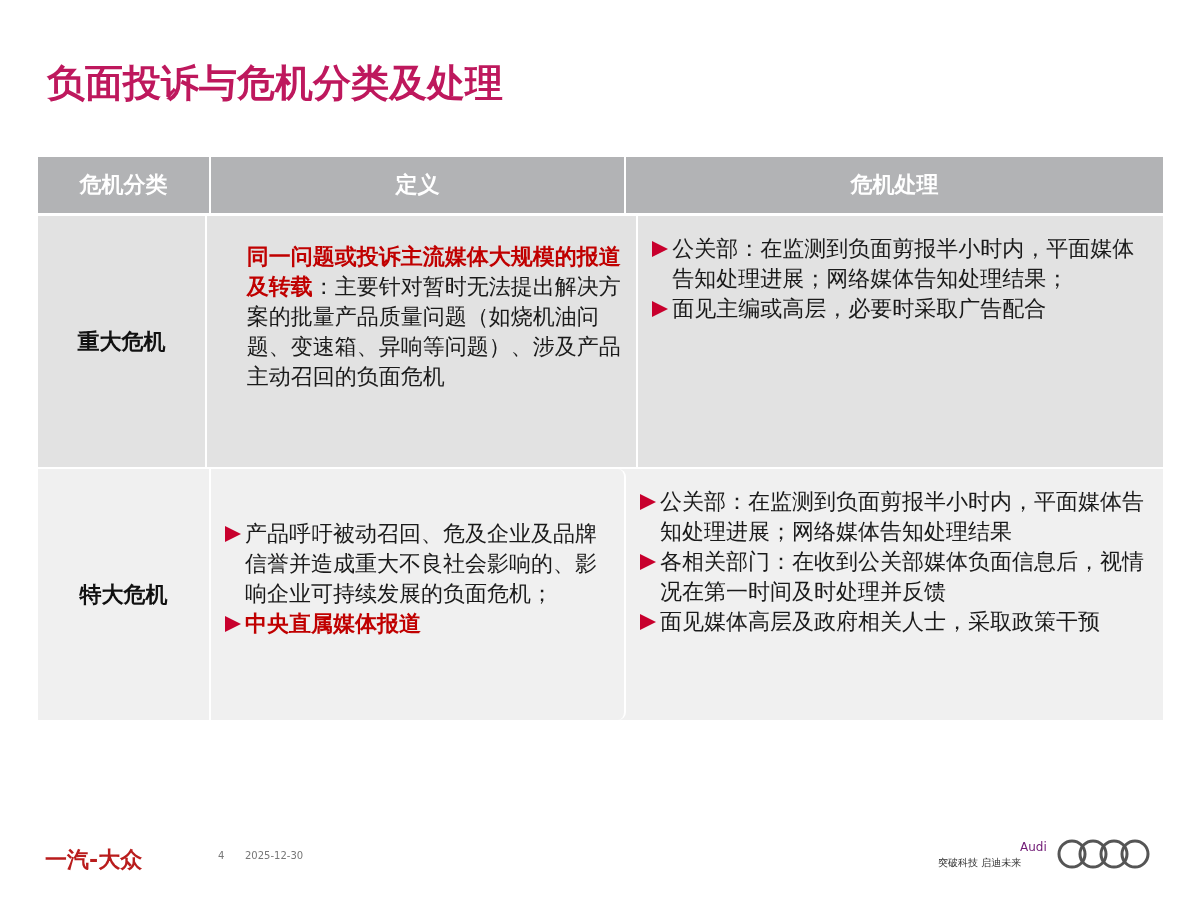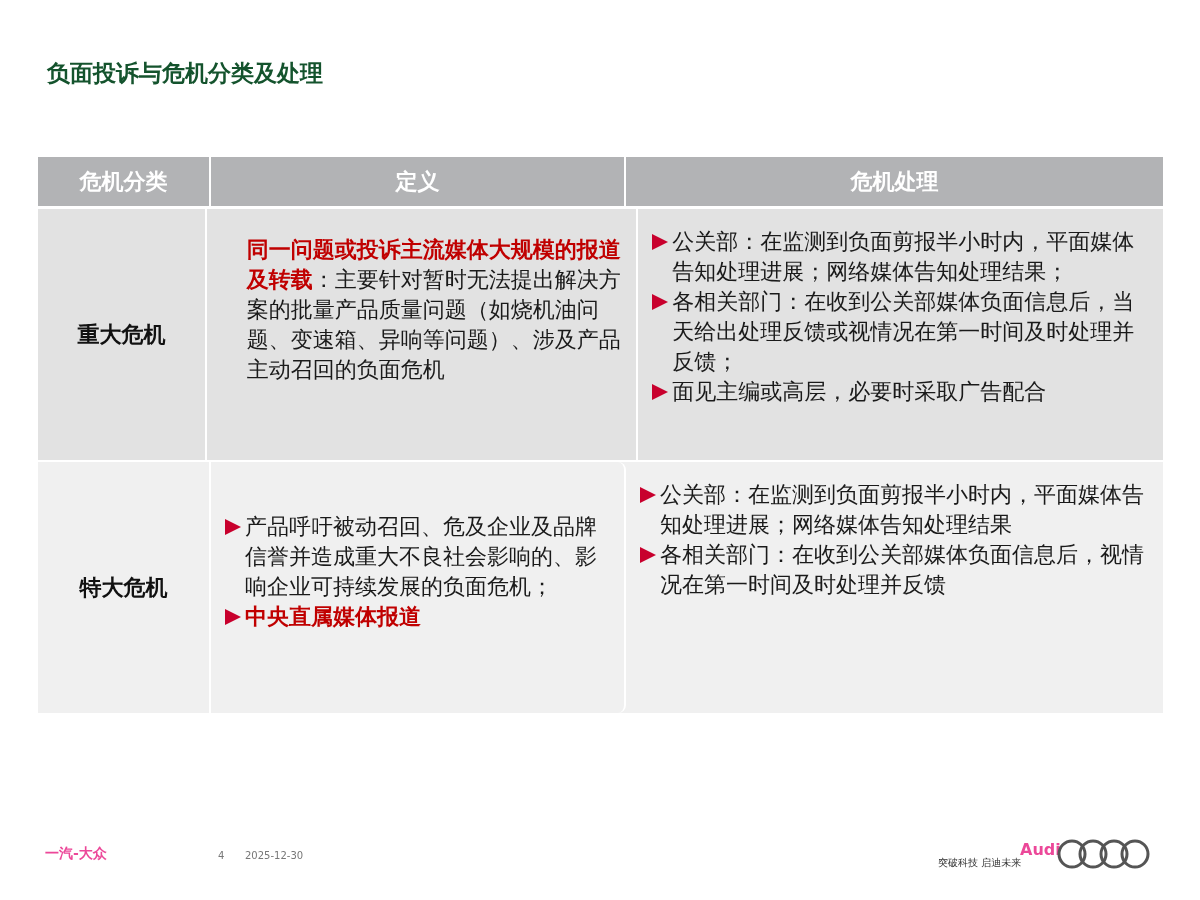--- a/index.html
+++ b/index.html
@@ -4,32 +4,32 @@
 <style>
   html, body { margin: 0; padding: 0; }
   body {
     width: 1200px; height: 900px; position: relative; overflow: hidden;
     background: #ffffff;
     font-family: "DejaVu Sans", "Liberation Sans", sans-serif;
     color: #111;
   }
   .title {
     position: absolute; left: 47px; top: 58px;
-    font-size: 23px; font-weight: bold; color: #14532d; letter-spacing: 0px;
+    font-size: 38px; font-weight: bold; color: #be185d; letter-spacing: 0px;
   }
   .table {
     position: absolute; left: 38px; top: 157px; width: 1125px;
   }
   .row { display: flex; }
   .cell { box-sizing: border-box; border-right: 2px solid #fff; }
   .cell:last-child { border-right: none; }
   .c1 { width: 173px; }
   .c2 { width: 415px; }
   .c3 { width: 537px; }
-  .head { height: 49px; background: #b2b3b5; margin-bottom: 3px; }
+  .head { height: 56px; background: #b2b3b5; margin-bottom: 3px; }
   .head .cell {
     display: flex; align-items: center; justify-content: center;
     color: #fff; font-size: 22px; font-weight: bold;
   }
   .r1 { height: 251px; background: #e2e2e2; margin-bottom: 2px; }
   .r2 { height: 251px; background: #f0f0f0; }
   .cat {
     display: flex; align-items: center; justify-content: center;
     font-size: 22px; font-weight: bold; color: #111;
   }
@@ -43,31 +43,31 @@
   .tri {
     flex: 0 0 auto; width: 0; height: 0;
     border-top: 8px solid transparent; border-bottom: 8px solid transparent;
     border-left: 16px solid #c8002d; margin-top: 7px; margin-right: 4px;
   }
   .bul-text { flex: 1; }
   .proc { padding: 18px 20px 0 14px; }
   .proc2 { padding: 18px 14px 3px 14px; }
   .footer-logo {
     position: absolute; left: 45px; top: 845px;
-    font-size: 14px; font-weight: bold; color: #ec4899;
+    font-size: 22px; font-weight: bold; color: #b91c1c;
   }
   .page-num {
     position: absolute; left: 218px; top: 850px; font-size: 10px; color: #777;
   }
   .date {
     position: absolute; left: 245px; top: 850px; font-size: 10px; color: #777;
   }
   .audi-block { position: absolute; left: 938px; top: 840px; }
   .audi-word {
-    position: absolute; left: 82px; top: 0px; font-size: 16px; font-weight: bold; color: #ec4899;
+    position: absolute; left: 82px; top: 0px; font-size: 12px; font-weight: normal; color: #701a75;
   }
   .audi-slogan {
     position: absolute; left: 0px; top: 16px; font-size: 10px; color: #333; white-space: nowrap;
   }
   .rings { position: absolute; left: 118px; top: -2px; }
 </style>
 </head>
 <body>
 
 <div class="title">负面投诉与危机分类及处理</div>
@@ -84,24 +84,20 @@
     <div class="cell c2 body-cell def1">
       <span class="red">同一问题或投诉主流媒体大规模的报道及转载</span><span>：主要针对暂时无法提出解决方案的批量产品质量问题（如烧机油问题、变速箱、异响等问题）、涉及产品主动召回的负面危机</span>
     </div>
     <div class="cell c3 body-cell proc">
       <div class="bul">
         <span class="tri"></span>
         <span class="bul-text">公关部：在监测到负面剪报半小时内，平面媒体告知处理进展；网络媒体告知处理结果；</span>
       </div>
       <div class="bul">
         <span class="tri"></span>
-        <span class="bul-text">各相关部门：在收到公关部媒体负面信息后，当天给出处理反馈或视情况在第一时间及时处理并反馈；</span>
-      </div>
-      <div class="bul">
-        <span class="tri"></span>
         <span class="bul-text">面见主编或高层，必要时采取广告配合</span>
       </div>
     </div>
   </div>
 
   <div class="row r2">
     <div class="cell c1 cat">特大危机</div>
     <div class="cell c2 body-cell def2">
       <div class="bul">
         <span class="tri"></span>
@@ -114,20 +110,24 @@
     </div>
     <div class="cell c3 body-cell proc2">
       <div class="bul">
         <span class="tri"></span>
         <span class="bul-text">公关部：在监测到负面剪报半小时内，平面媒体告知处理进展；网络媒体告知处理结果</span>
       </div>
       <div class="bul">
         <span class="tri"></span>
         <span class="bul-text">各相关部门：在收到公关部媒体负面信息后，视情况在第一时间及时处理并反馈</span>
       </div>
+      <div class="bul">
+        <span class="tri"></span>
+        <span class="bul-text">面见媒体高层及政府相关人士，采取政策干预</span>
+      </div>
     </div>
   </div>
 </div>
 
 <div class="footer-logo">一汽-大众</div>
 <div class="page-num">4</div>
 <div class="date">2025-12-30</div>
 
 <div class="audi-block">
   <div class="audi-word">Audi</div>

